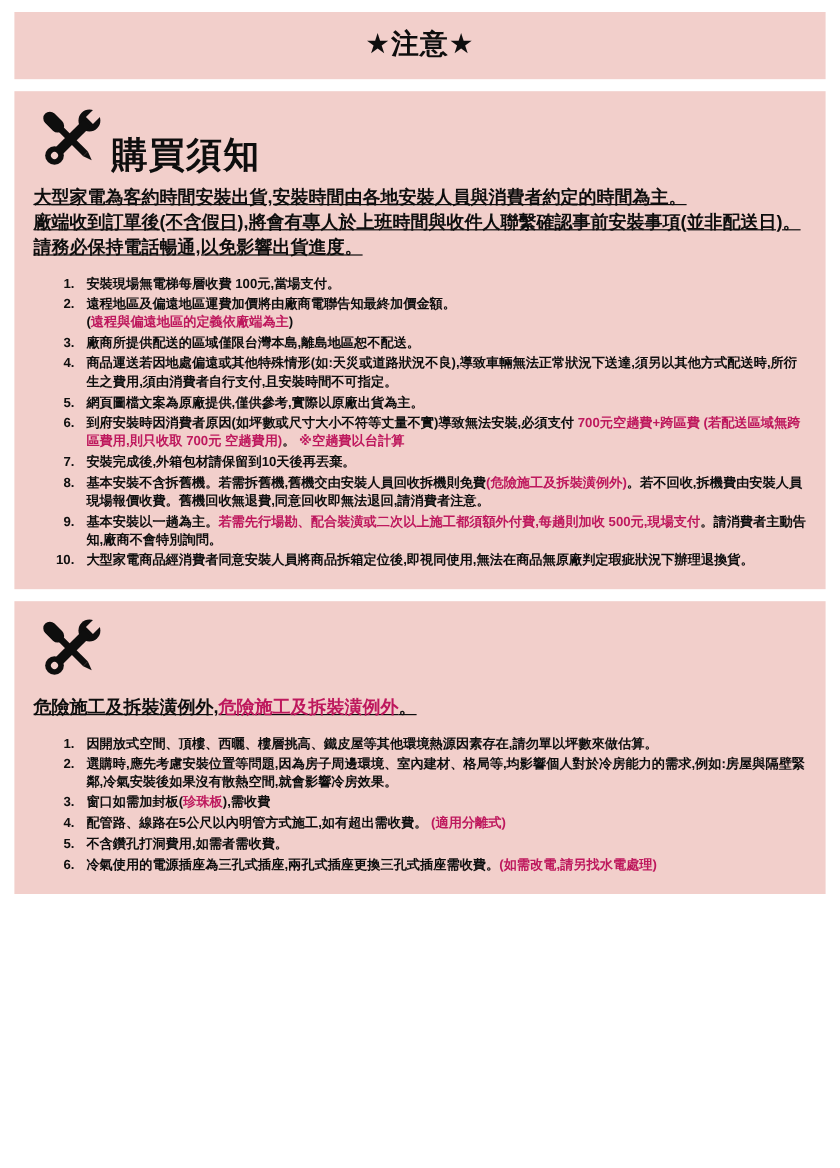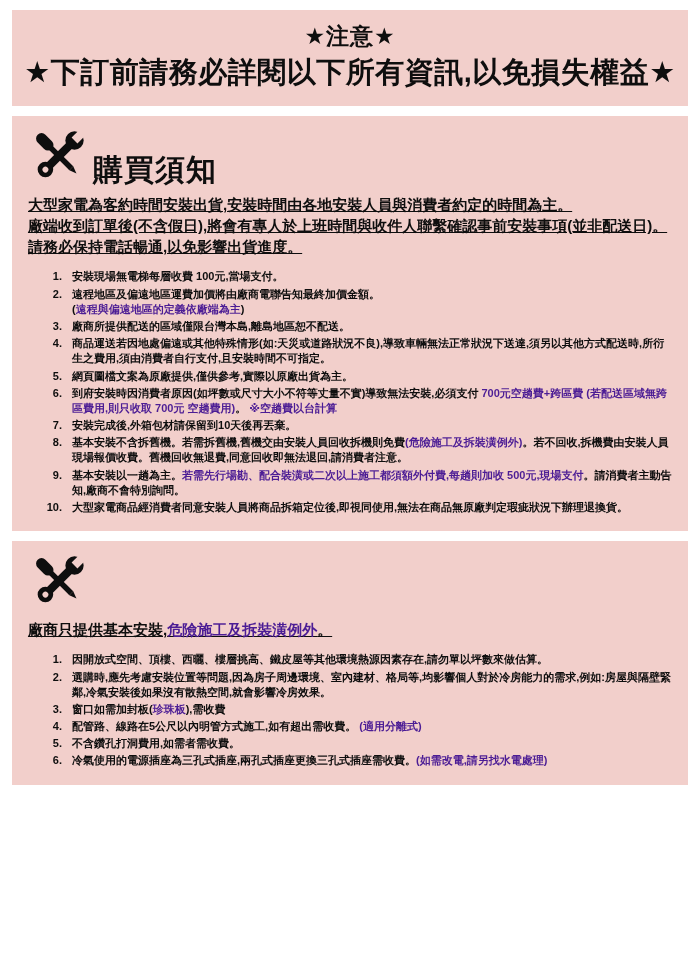--- a/index.html
+++ b/index.html
@@ -55,28 +55,27 @@
     line-height:1.38;
     margin-bottom:2px;
   }
   ol.notice-list li::before{
     content:counter(n) ".";
     position:absolute;
     left:0;
     width:36px;
     text-align:right;
   }
-  .red{color:#4c1d95;}
+  .red{color:#be185d;}
 </style>
 </head>
 <body>
 
 <div class="box banner">
   <div class="l1">★注意★</div>
-  <div class="l2">★下訂前請務必詳閱以下所有資訊,以免損失權益★</div>
 </div>
 
 <div class="box section sec-purchase">
   <div class="sec-head">
     <span class="icon-wrap">
       <svg viewBox="0 0 70 70" aria-hidden="true">
         <g transform="rotate(-45 35 35)">
           <rect x="29" y="2" width="12" height="22" rx="6" fill="#0e0e0e"></rect>
           <rect x="32" y="22" width="6" height="32" fill="#0e0e0e"></rect>
           <polygon points="32,54 38,54 35,62" fill="#0e0e0e"></polygon>
@@ -124,21 +123,21 @@
           <circle cx="35" cy="11" r="10" fill="#0e0e0e"></circle>
           <rect x="30.5" y="-2" width="9" height="13" fill="#F2CFCB"></rect>
           <rect x="30.5" y="14" width="9" height="36" fill="#0e0e0e"></rect>
           <circle cx="35" cy="56" r="8.5" fill="#0e0e0e"></circle>
           <circle cx="35" cy="56" r="3.2" fill="#F2CFCB"></circle>
         </g>
       </svg>
     </span>
   </div>
   <div class="intro">
-      <div class="intro-line"><span>廠商只提供基本安裝,</span><span class="red">危險施工及拆裝潢例外</span><span>。</span></div>
+      <div class="intro-line"><span>危險施工及拆裝潢例外,</span><span class="red">危險施工及拆裝潢例外</span><span>。</span></div>
     </div>
   <ol class="notice-list">
       <li><span>因開放式空間、頂樓、西曬、樓層挑高、鐵皮屋等其他環境熱源因素存在,請勿單以坪數來做估算。</span></li>
       <li><span>選購時,應先考慮安裝位置等問題,因為房子周邊環境、室內建材、格局等,均影響個人對於冷房能力的需求,例如:房屋與隔壁緊鄰,冷氣安裝後如果沒有散熱空間,就會影響冷房效果。</span></li>
       <li><span>窗口如需加封板(</span><span class="red">珍珠板</span><span>),需收費</span></li>
       <li><span>配管路、線路在5公尺以內明管方式施工,如有超出需收費。 </span><span class="red">(適用分離式)</span></li>
       <li><span>不含鑽孔打洞費用,如需者需收費。</span></li>
       <li><span>冷氣使用的電源插座為三孔式插座,兩孔式插座更換三孔式插座需收費。</span><span class="red">(如需改電,請另找水電處理)</span></li>
     </ol>
 </div>

